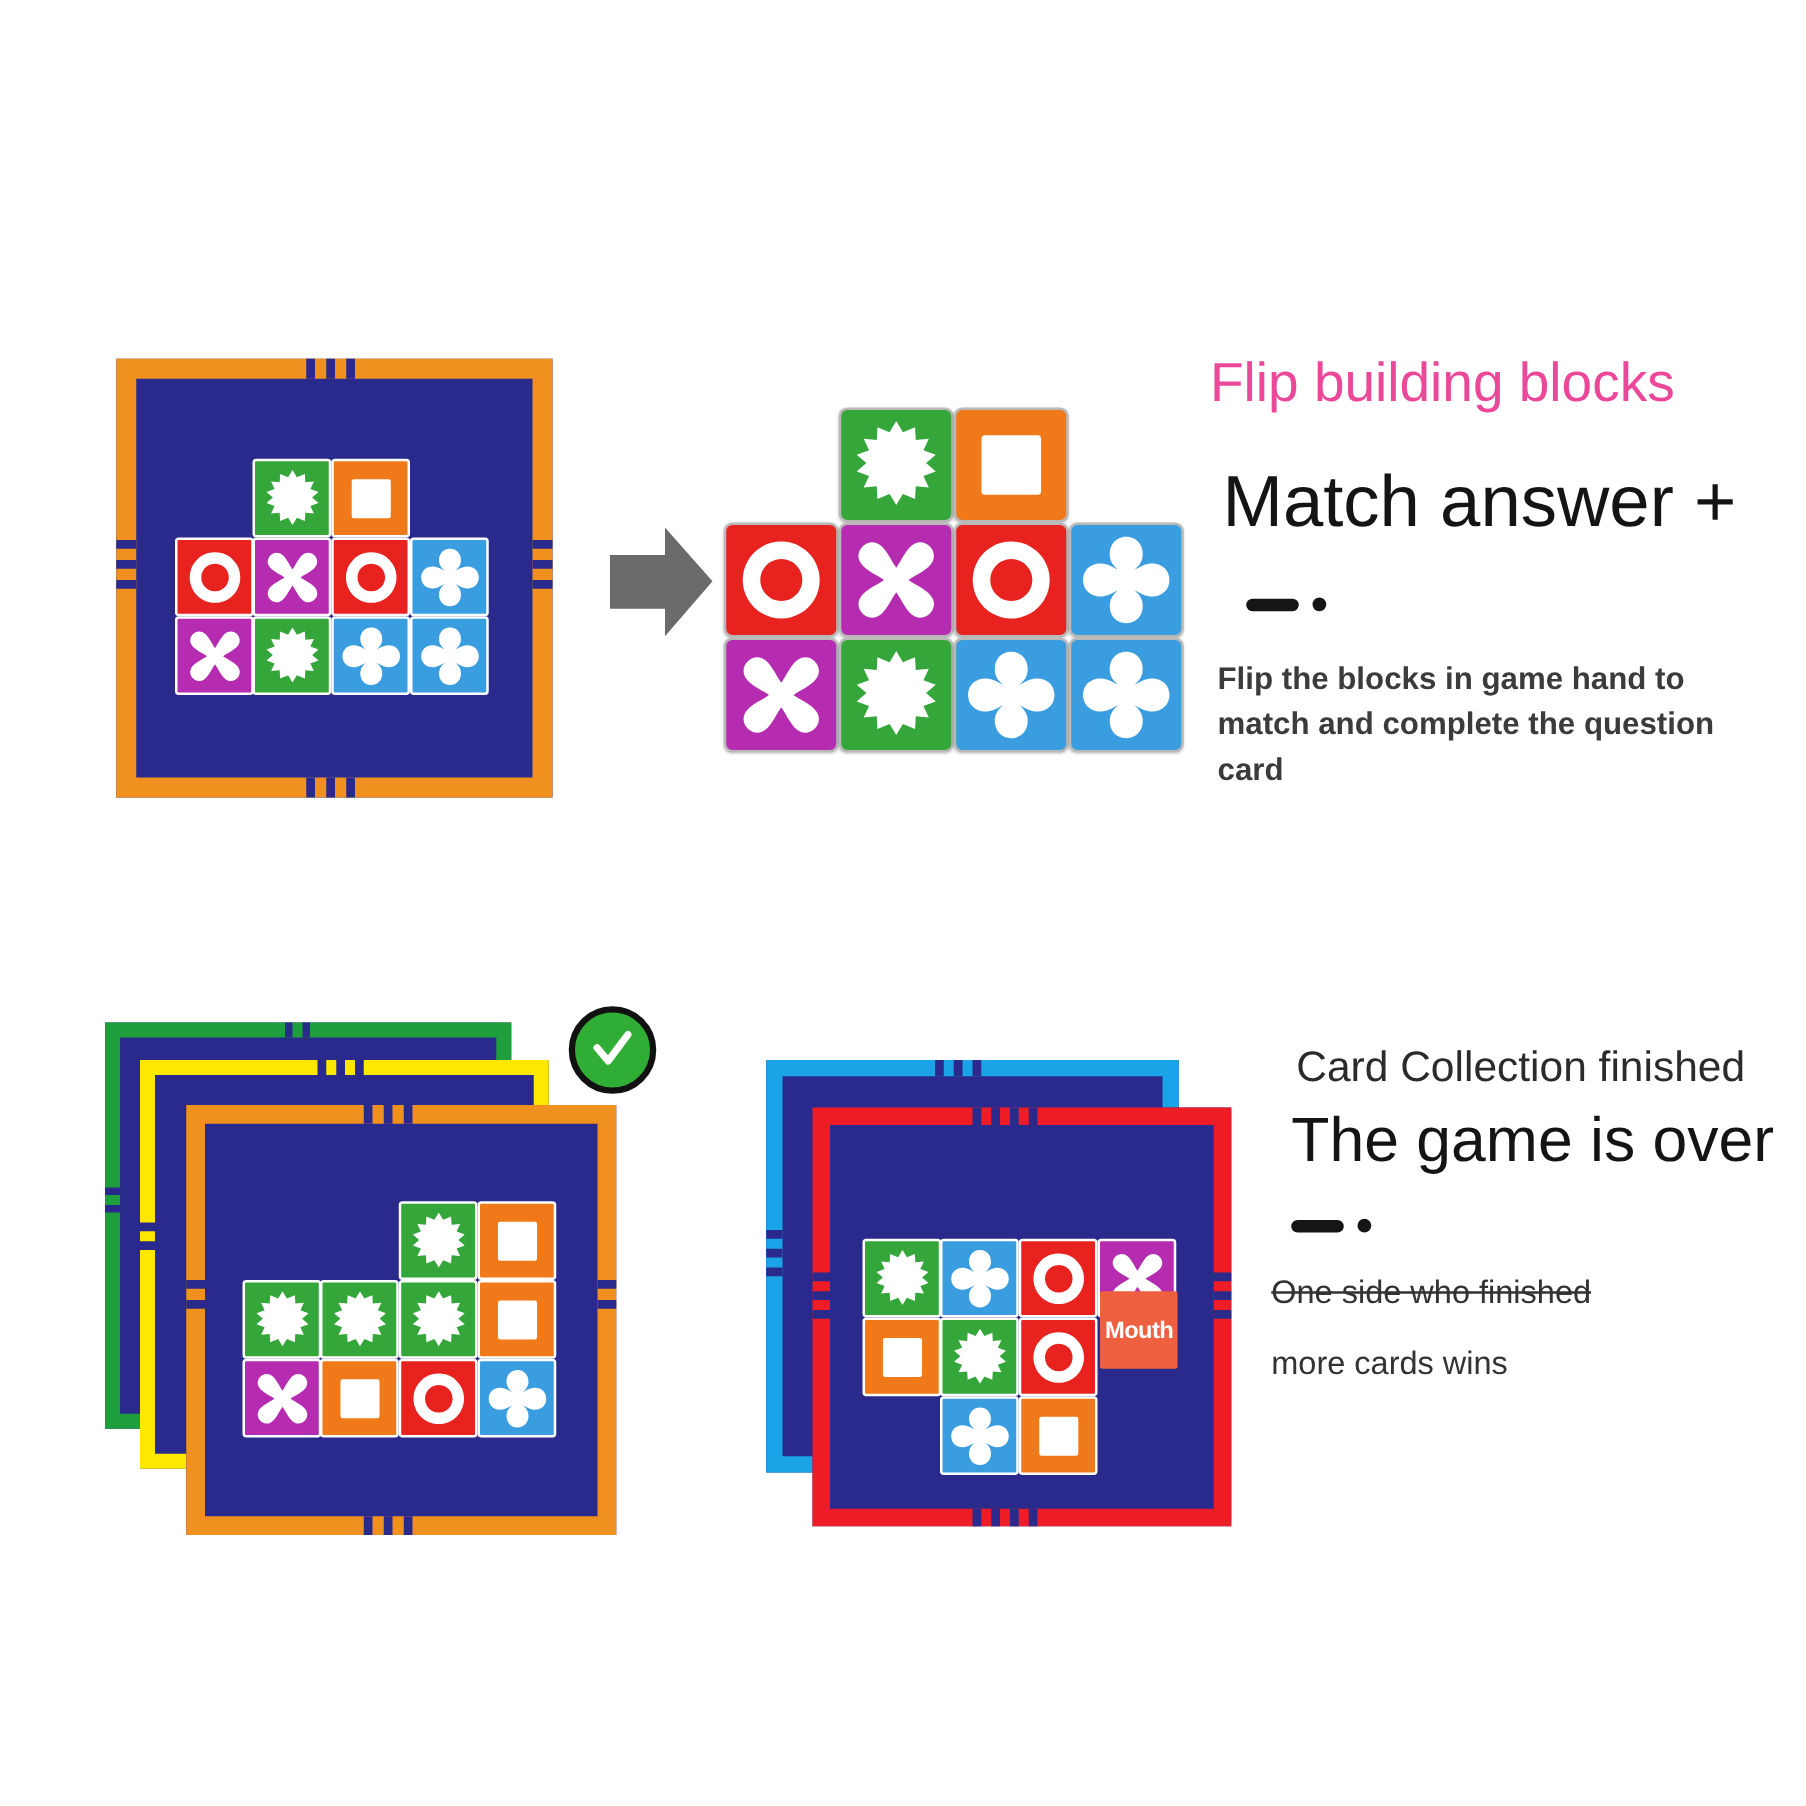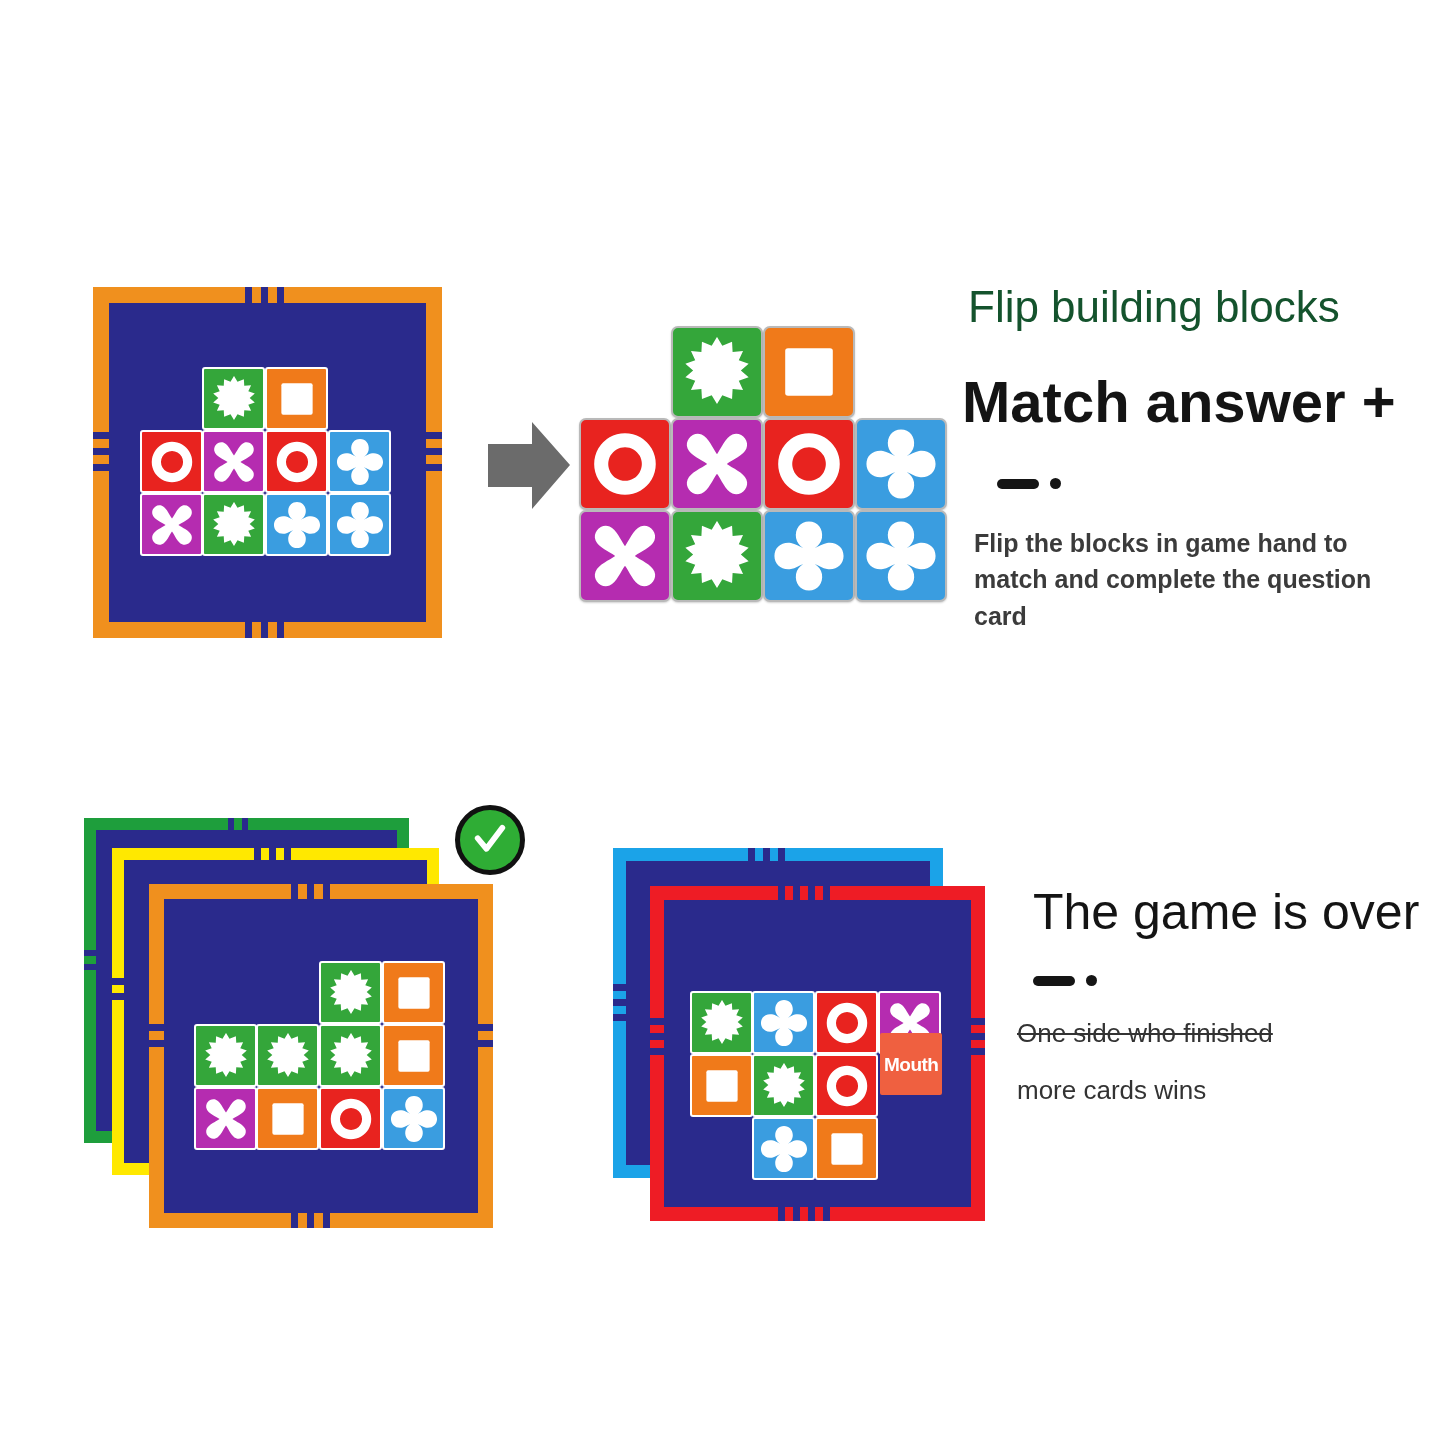--- a/index.html
+++ b/index.html
@@ -93,30 +93,31 @@
     display: flex;
     align-items: center;
     justify-content: center;
   }
 
   
   .txt { position: absolute; }
   .t-head-lg {
     font-size: 44px;
     font-weight: 400;
-    color: #14532d;
+    color: #ec4899;
     white-space: nowrap;
     line-height: 1.1;
   }
   .t-head-xl {
     font-size: 58px;
-    font-weight: 700;
+    font-weight: 400;
     color: #141414;
     white-space: nowrap;
     line-height: 1.1;
+    margin-left: 16px;
   }
   .t-head-md {
     font-size: 34px;
     font-weight: 400;
     color: #2b2b2b;
     white-space: nowrap;
     line-height: 1.1;
   }
   .t-head-over {
     font-size: 50px;
@@ -525,20 +526,21 @@
       <div class="tile" style="left:125px; top:126px; width:63px; height:63px; background:#f07a1a;">
         <svg viewBox="0 0 100 100" width="46" height="46">
             <use href="#g-square"></use>
           </svg>
       </div>
 
       <div class="wordtile" style="left:190px; top:42px; width:62px; height:62px; font-size:19px;">Mouth</div>
     </div>
   </div>
 
+  <div class="txt t-head-md" style="left:1037px; top:836px;">Card Collection finished</div>
 
   <div class="txt t-head-over" style="left:1033px; top:885px;">The game is over</div>
 
   <div class="dashdot" style="left:1033px; top:975px;">
     <span class="dash"></span>
     <span class="dot"></span>
   </div>
 
   <div class="txt t-sub-plain strike" style="left:1017px; top:1015px; width:360px;">One side who finished</div>
 

